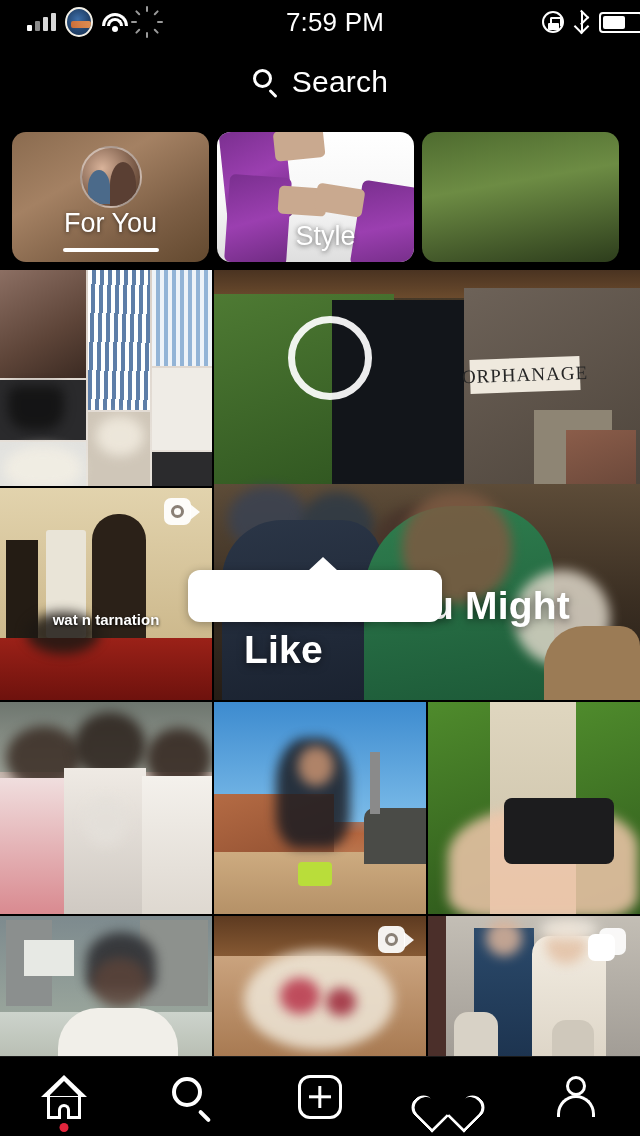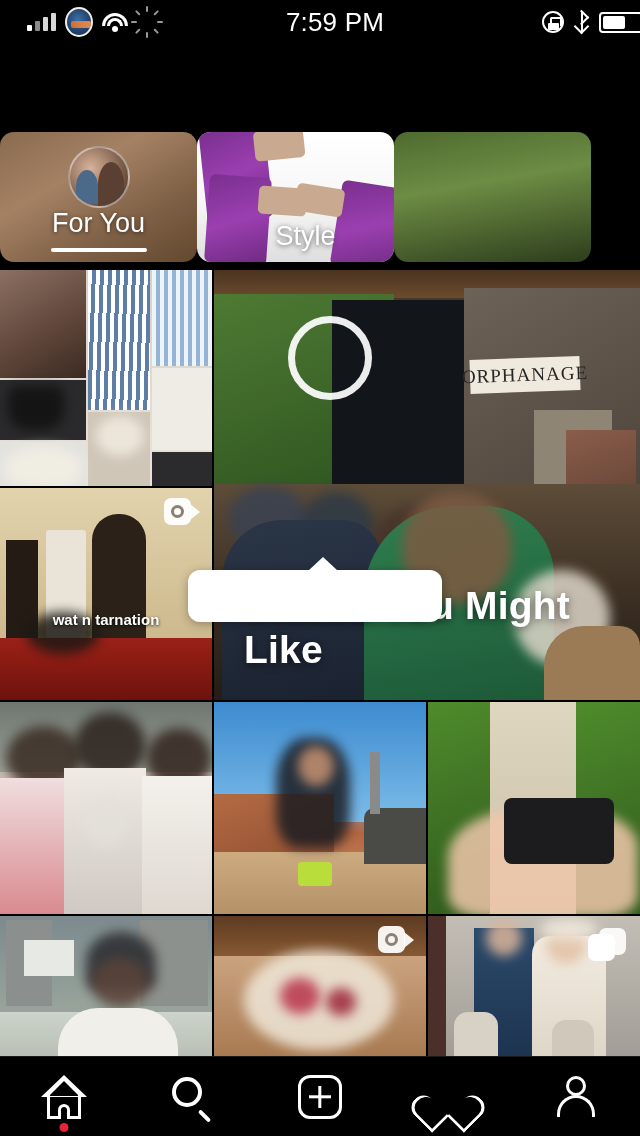--- a/index.html
+++ b/index.html
@@ -77,21 +77,21 @@
                    border: 3px solid #fff; border-radius: 50%; }
   .search-icon u { position:absolute; right:2px; bottom:1px; width:10px; height:3px;
                    background:#fff; transform: rotate(45deg); border-radius:2px; }
   .search-label { color:#fff; font-size: 30px; font-weight: 400; letter-spacing: .2px; }
 
   
   .channels {
     position: absolute; top: 124px; left: 0; width: 640px; height: 146px;
     background: #000; overflow: hidden;
   }
-  .ch-track { display: flex; padding-left: 0; height: 146px; align-items: center; }
+  .ch-track { display: flex; gap: 8px; padding-left: 12px; height: 146px; align-items: center; }
   .ch-card {
     position: relative; flex: 0 0 auto; width: 197px; height: 130px;
     border-radius: 14px; overflow: hidden;
     display: flex; flex-direction: column; align-items: center; justify-content: flex-end;
     padding-bottom: 10px;
   }
   .ch-card.foryou { background: linear-gradient(150deg,#8a6b4f 0%, #a48163 35%, #7d5f45 70%, #63492f 100%); }
   .ch-avatar {
     position: absolute; top: 14px; left: 50%; transform: translateX(-50%);
     width: 62px; height: 62px; border-radius: 50%; overflow: hidden;
@@ -261,20 +261,27 @@
           <i></i>
           <u></u>
           <u></u>
         </div>
       <div class="battery">
           <i style="width:62%"></i>
         </div>
     </div>
   </div>
 
+  <div class="searchbar">
+    <div class="search-icon">
+        <i></i>
+        <u></u>
+      </div>
+    <div class="search-label">Search</div>
+  </div>
 
   <div class="channels">
     <div class="ch-track">
 
       <div class="ch-card foryou">
         <div class="ch-avatar"></div>
         <div class="ch-label">For You</div>
         <div class="ch-underline"></div>
       </div>
 

